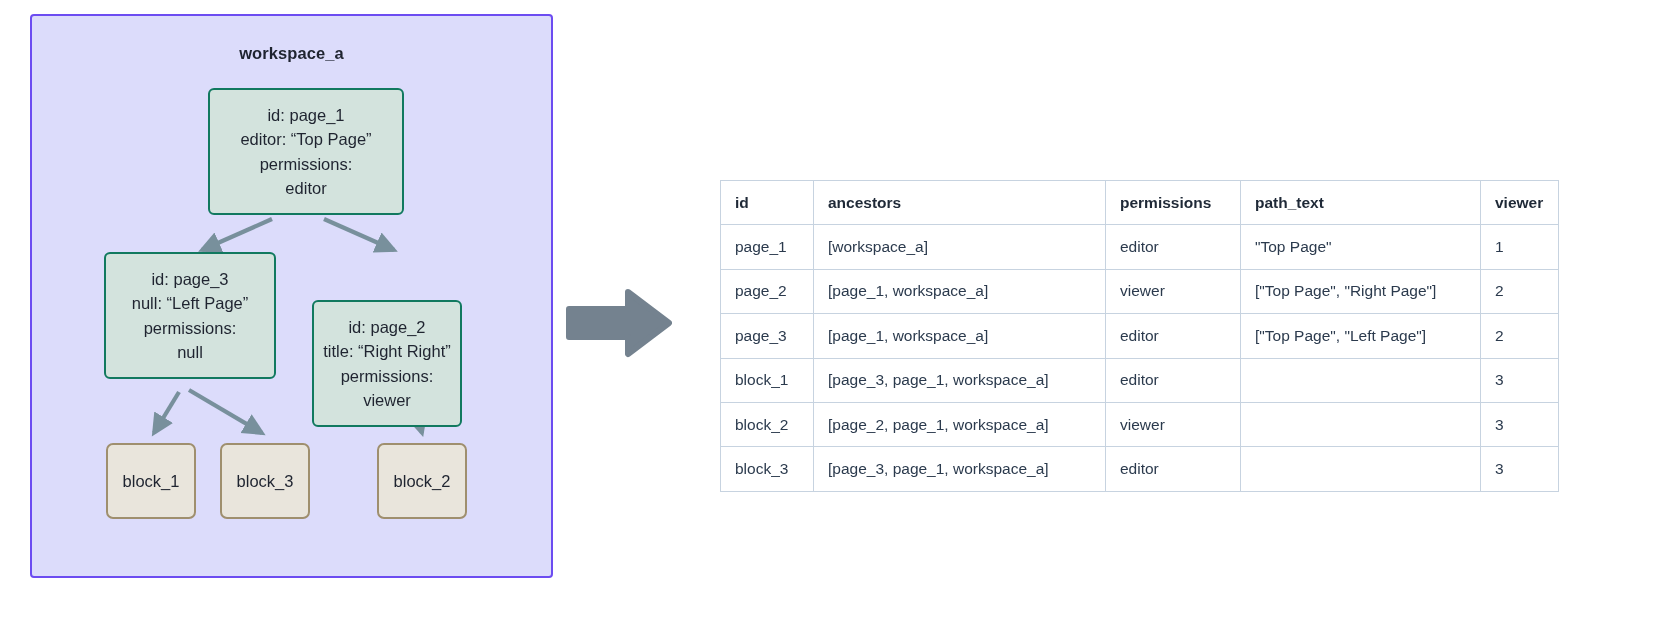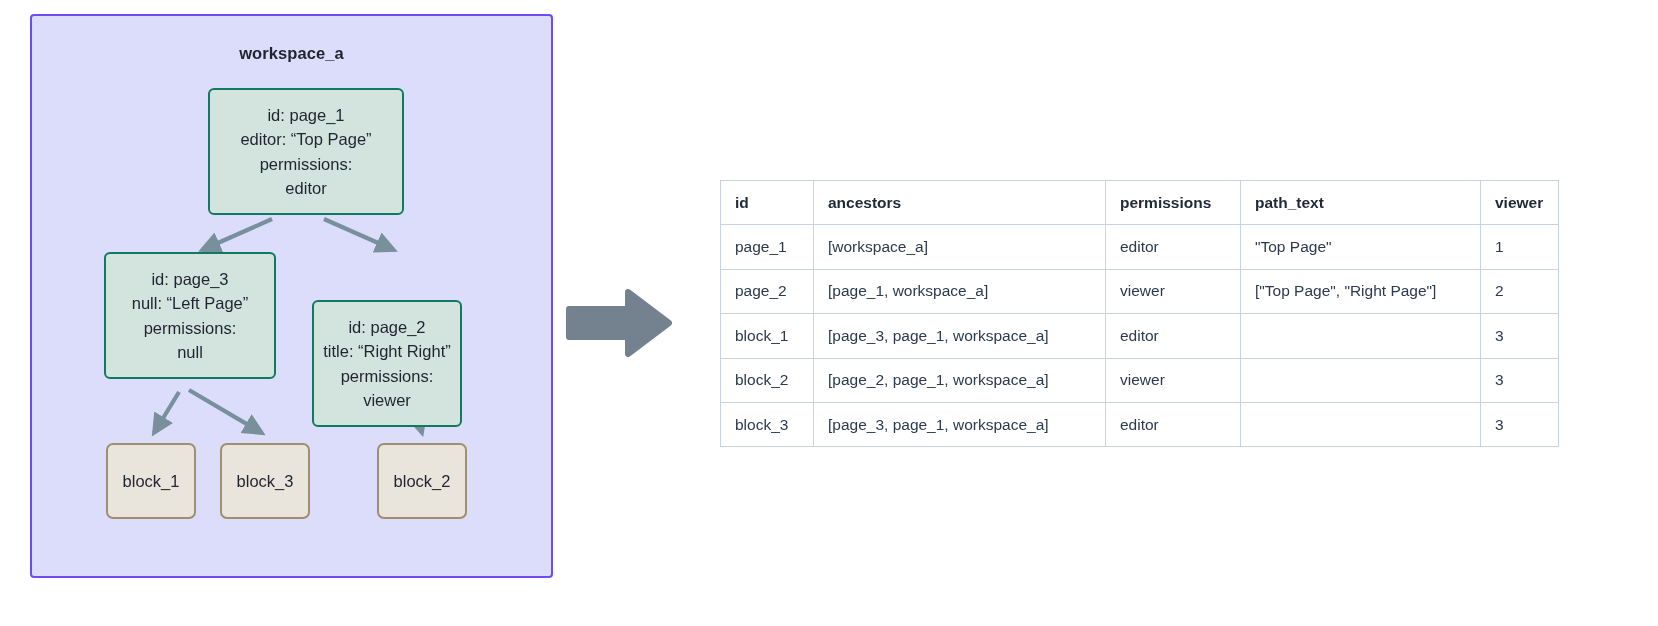--- a/index.html
+++ b/index.html
@@ -206,20 +206,27 @@
       <td>1</td>
     </tr>
     <tr>
       <td>page_2</td>
       <td>[page_1, workspace_a]</td>
       <td>viewer</td>
       <td>["Top Page", "Right Page"]</td>
       <td>2</td>
     </tr>
     <tr>
+      <td>page_3</td>
+      <td>[page_1, workspace_a]</td>
+      <td>editor</td>
+      <td>["Top Page", "Left Page"]</td>
+      <td>2</td>
+    </tr>
+    <tr>
       <td>block_1</td>
       <td>[page_3, page_1, workspace_a]</td>
       <td>editor</td>
       <td></td>
       <td>3</td>
     </tr>
     <tr>
       <td>block_2</td>
       <td>[page_2, page_1, workspace_a]</td>
       <td>viewer</td>

